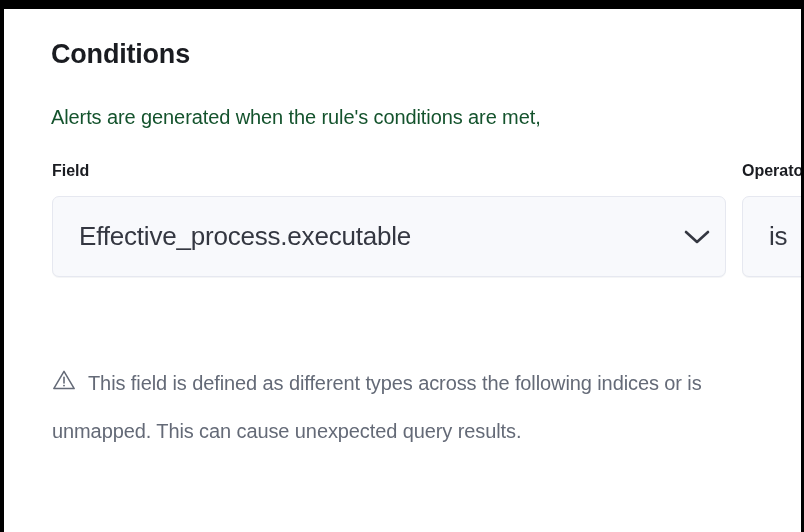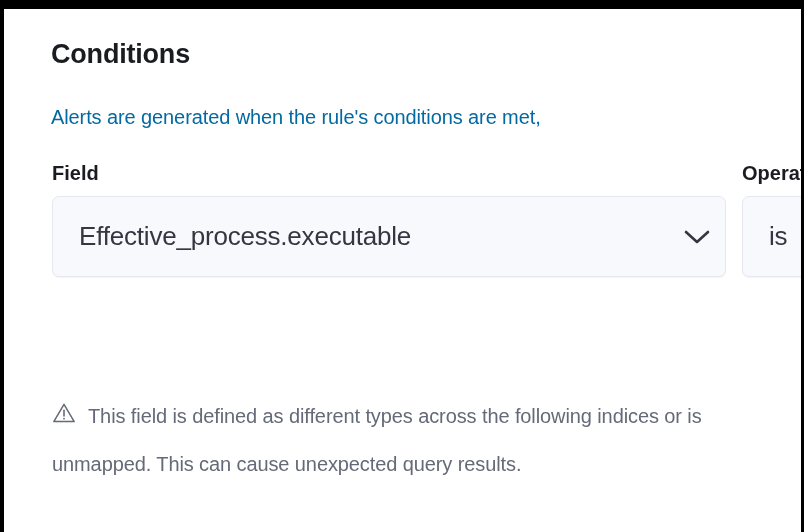--- a/index.html
+++ b/index.html
@@ -58,37 +58,37 @@
     white-space: nowrap;
   }
 
   
   .section-desc {
     position: absolute;
     left: 47px;
     top: 97px;
     font-size: 20px;
     font-weight: 400;
-    color: #0369a1;
+    color: #14532d;
     white-space: nowrap;
     letter-spacing: -0.1px;
   }
 
   
   .form-row {
     position: absolute;
     left: 0;
     top: 150px;
     width: 1100px;
     height: 130px;
   }
 
   .form-label {
     position: absolute;
-    font-size: 20px;
+    font-size: 16px;
     font-weight: 700;
     color: #1A1C21;
     white-space: nowrap;
     letter-spacing: 0px;
   }
   .label-field    { left: 48px;  top: 3px; }
   .label-operator { left: 738px; top: 3px; }
 
   
   .combo {
@@ -147,21 +147,21 @@
     line-height: 32px;
     font-weight: 400;
     color: #646A77;
     letter-spacing: -0.1px;
   }
 
   
   .warning-block {
     position: absolute;
     left: 48px;
-    top: 383px;
+    top: 350px;
     width: 660px;
     font-size: 20px;
     line-height: 48px;
     font-weight: 400;
     color: #646A77;
     letter-spacing: -0.1px;
   }
   .warning-icon {
     display: inline-block;
     vertical-align: -2px;

